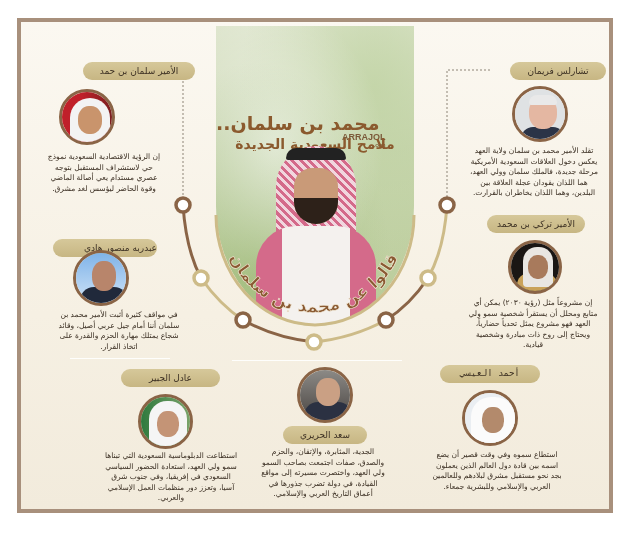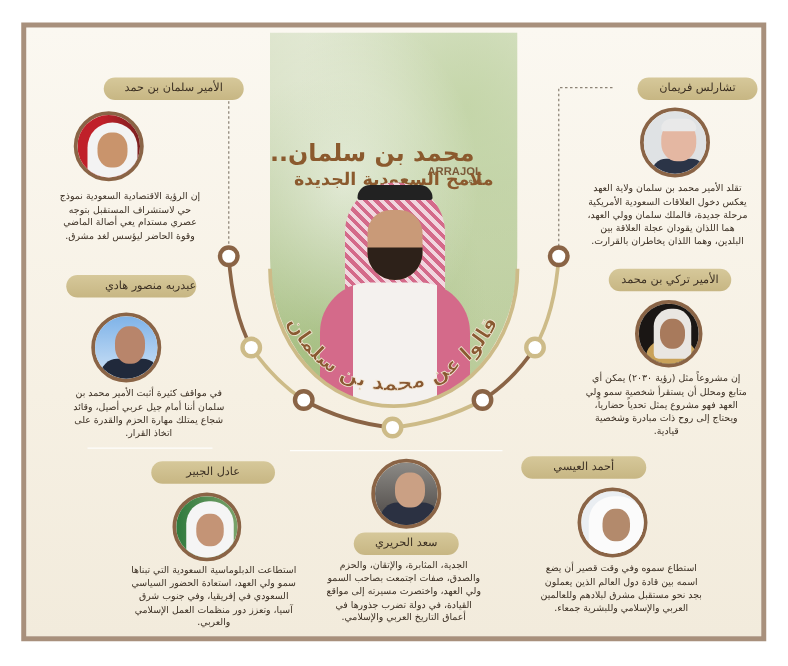--- a/index.html
+++ b/index.html
@@ -156,21 +156,21 @@
 
 <div class="pill" style="left:490px;top:62px;width:96px;margin-left:20px;">تشارلس فريمان</div>
 <div class="avatar" style="left:512px;top:86px;width:56px;height:56px;">
   <div class="bg" style="background:#dfe2e4;"></div>
   <div class="cloth" style="left:6px;top:38px;width:44px;height:20px;background:#2b3447;border-radius:12px 12px 0 0;"></div>
   <div class="head" style="left:14px;top:8px;width:28px;height:32px;background:#e4b7a2;"></div>
   <div class="cloth" style="left:14px;top:6px;width:28px;height:10px;background:#e9e9e9;border-radius:14px 14px 4px 4px;"></div>
 </div>
 <div class="quote" style="left:468px;top:146px;width:132px;">تقلد الأمير محمد بن سلمان ولاية العهد يعكس دخول العلاقات السعودية الأمريكية مرحلة جديدة، فالملك سلمان وولي العهد، هما اللذان يقودان عجلة العلاقة بين البلدين، وهما اللذان يخاطران بالقرارت.</div>
 
-<div class="pill" style="left:53px;top:220px;width:104px;padding-left:44px;">عبدربه منصور هادي</div>
+<div class="pill" style="left:53px;top:239px;width:104px;padding-left:44px;">عبدربه منصور هادي</div>
 <div class="avatar" style="left:73px;top:250px;width:56px;height:56px;">
   <div class="bg" style="background:linear-gradient(180deg,#7fb3e8,#cfe3f7);"></div>
   <div class="cloth" style="left:4px;top:34px;width:48px;height:22px;background:#20293b;border-radius:14px 14px 0 0;"></div>
   <div class="head" style="left:16px;top:8px;width:24px;height:30px;background:#b8856b;"></div>
 </div>
 <div class="quote" style="left:40px;top:310px;width:126px;margin-left:16px;">في مواقف كثيرة أثبت الأمير محمد بن سلمان أننا أمام جيل عربي أصيل، وقائد شجاع يمتلك مهارة الحزم والقدرة على اتخاذ القرار.</div>
 
 <div class="pill" style="left:487px;top:215px;width:98px;">الأمير تركي بن محمد</div>
 <div class="avatar" style="left:508px;top:240px;width:54px;height:54px;">
   <div class="bg" style="background:#1a1614;"></div>
@@ -189,19 +189,19 @@
 <div class="quote" style="left:104px;top:451px;width:134px;">استطاعت الدبلوماسية السعودية التي تبناها سمو ولي العهد، استعادة الحضور السياسي السعودي في إفريقيا، وفي جنوب شرق آسيا، وتعزز دور منظمات العمل الإسلامي والعربي.</div>
 
 <div class="avatar" style="left:297px;top:367px;width:56px;height:56px;">
   <div class="bg" style="background:linear-gradient(180deg,#8c8a86,#4a4542);"></div>
   <div class="cloth" style="left:4px;top:32px;width:48px;height:24px;background:#2b3142;border-radius:14px 14px 0 0;"></div>
   <div class="head" style="left:16px;top:8px;width:24px;height:28px;background:#caa084;"></div>
 </div>
 <div class="pill" style="left:283px;top:426px;width:84px;">سعد الحريري</div>
 <div class="quote" style="left:258px;top:447px;width:130px;">الجدية، المثابرة، والإتقان، والحزم والصدق، صفات اجتمعت بصاحب السمو ولي العهد، واختصرت مسيرته إلى مواقع القيادة، في دولة تضرب جذورها في أعماق التاريخ العربي والإسلامي.</div>
 
-<div class="pill" style="left:417px;top:365px;width:100px;">أحمد العيسي</div>
+<div class="pill" style="left:440px;top:365px;width:100px;font-family:Liberation Mono, monospace;">أحمد العيسي</div>
 <div class="avatar" style="left:462px;top:390px;width:56px;height:56px;">
   <div class="bg" style="background:#eaeef2;"></div>
   <div class="cloth" style="left:6px;top:4px;width:44px;height:52px;background:#fbfbfb;border-radius:20px 20px 4px 4px;"></div>
   <div class="head" style="left:17px;top:14px;width:22px;height:26px;background:#b38a6c;"></div>
 </div>
 <div class="quote" style="left:432px;top:450px;width:130px;">استطاع سموه وفي وقت قصير أن يضع اسمه بين قادة دول العالم الذين يعملون بجد نحو مستقبل مشرق لبلادهم وللعالمين العربي والإسلامي وللبشرية جمعاء.</div>
 
 </body></html>

